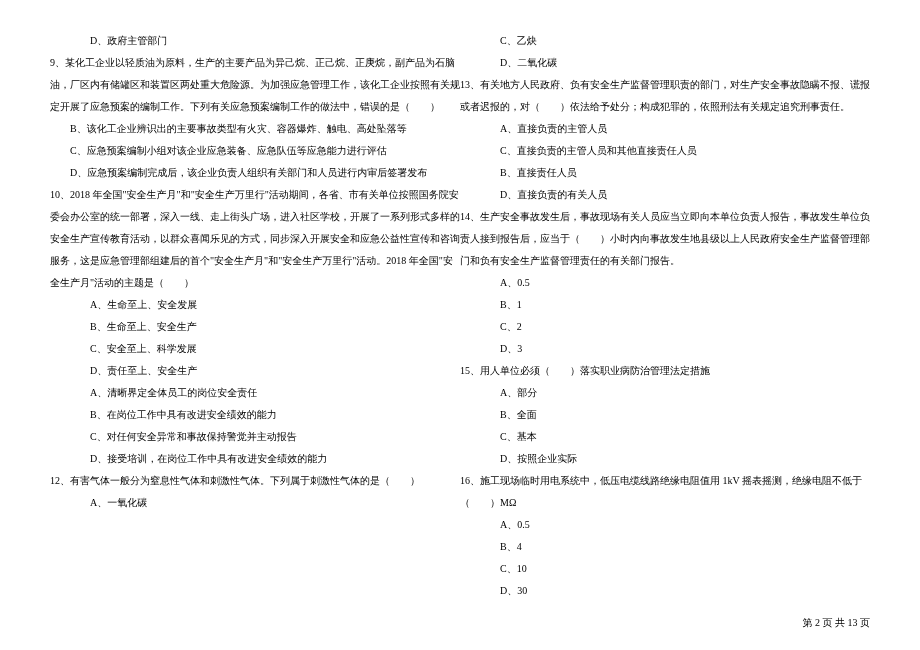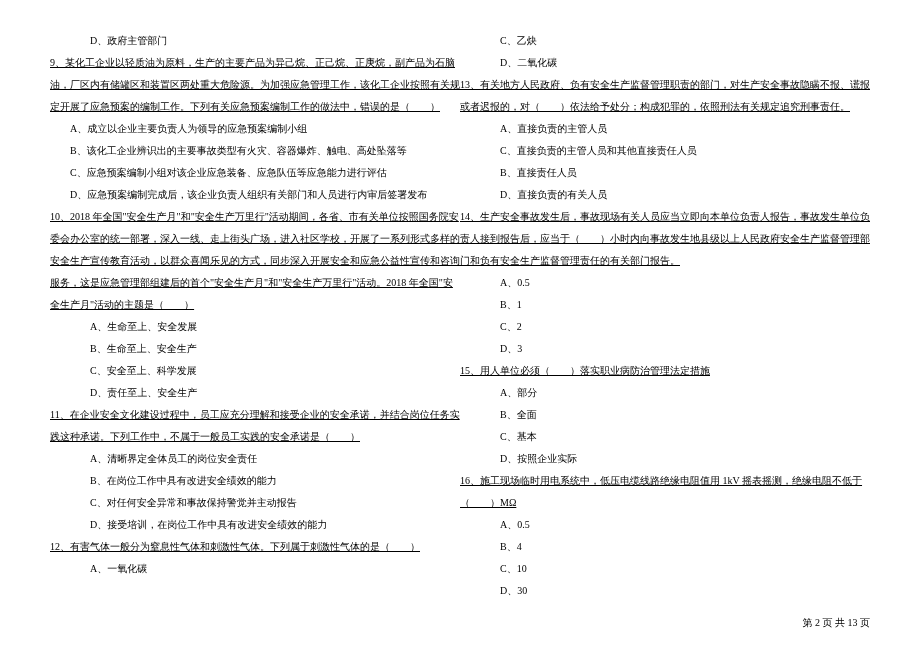--- a/index.html
+++ b/index.html
@@ -18,44 +18,42 @@
     .columns {
       display: flex;
       flex: 1;
     }
     .col {
       flex: 1;
       line-height: 2.2;
     }
     .indent1 { padding-left: 2em; }
     .indent2 { padding-left: 4em; }
-    .q { text-indent: 0; text-decoration: underline; }
+    .q { text-indent: 0; }
     .footer {
       text-align: right;
       font-size: 10px;
       padding-top: 5px;
     }
   </style>
 </head>
 <body>
 
 <div class="columns">
   <div class="col">
     <div class="indent2">D、政府主管部门</div>
     <div class="q">9、某化工企业以轻质油为原料，生产的主要产品为异己烷、正己烷、正庚烷，副产品为石脑油，厂区内有储罐区和装置区两处重大危险源。为加强应急管理工作，该化工企业按照有关规定开展了应急预案的编制工作。下列有关应急预案编制工作的做法中，错误的是（　　）</div>
-    <div class="indent1">A、成立以企业主要负责人为领导的应急预案编制小组</div>
     <div class="indent1">B、该化工企业辨识出的主要事故类型有火灾、容器爆炸、触电、高处坠落等</div>
     <div class="indent1">C、应急预案编制小组对该企业应急装备、应急队伍等应急能力进行评估</div>
     <div class="indent1">D、应急预案编制完成后，该企业负责人组织有关部门和人员进行内审后签署发布</div>
     <div class="q">10、2018 年全国"安全生产月"和"安全生产万里行"活动期间，各省、市有关单位按照国务院安委会办公室的统一部署，深入一线、走上街头广场，进入社区学校，开展了一系列形式多样的安全生产宣传教育活动，以群众喜闻乐见的方式，同步深入开展安全和应急公益性宣传和咨询服务，这是应急管理部组建后的首个"安全生产月"和"安全生产万里行"活动。2018 年全国"安全生产月"活动的主题是（　　）</div>
     <div class="indent2">A、生命至上、安全发展</div>
     <div class="indent2">B、生命至上、安全生产</div>
     <div class="indent2">C、安全至上、科学发展</div>
     <div class="indent2">D、责任至上、安全生产</div>
-    <div class="q">11、在企业安全文化建设过程中，员工应充分理解和接受企业的安全承诺，并结合岗位任务实践这种承诺。下列工作中，不属于一般员工实践的安全承诺是（　　）</div>
     <div class="indent2">A、清晰界定全体员工的岗位安全责任</div>
     <div class="indent2">B、在岗位工作中具有改进安全绩效的能力</div>
     <div class="indent2">C、对任何安全异常和事故保持警觉并主动报告</div>
     <div class="indent2">D、接受培训，在岗位工作中具有改进安全绩效的能力</div>
     <div class="q">12、有害气体一般分为窒息性气体和刺激性气体。下列属于刺激性气体的是（　　）</div>
     <div class="indent2">A、一氧化碳</div>
   </div>
 
   <div class="col">
     <div class="indent2">C、乙炔</div>

